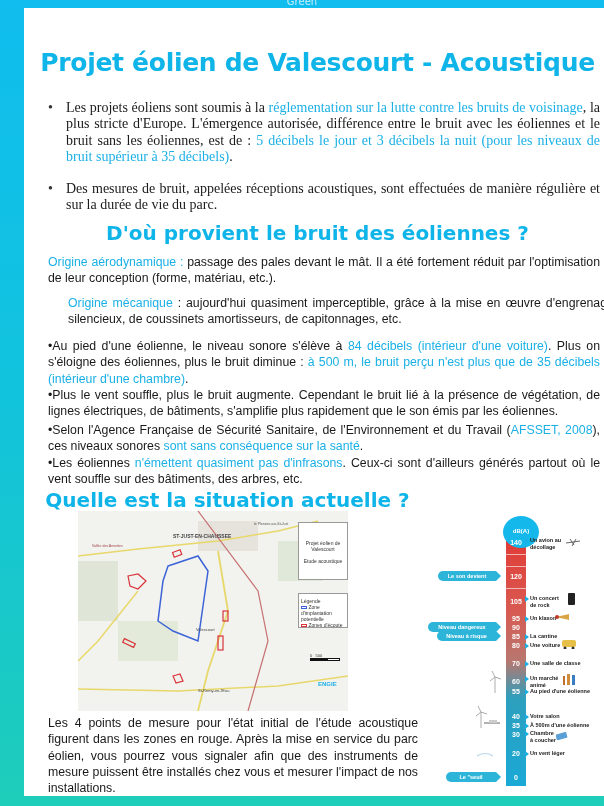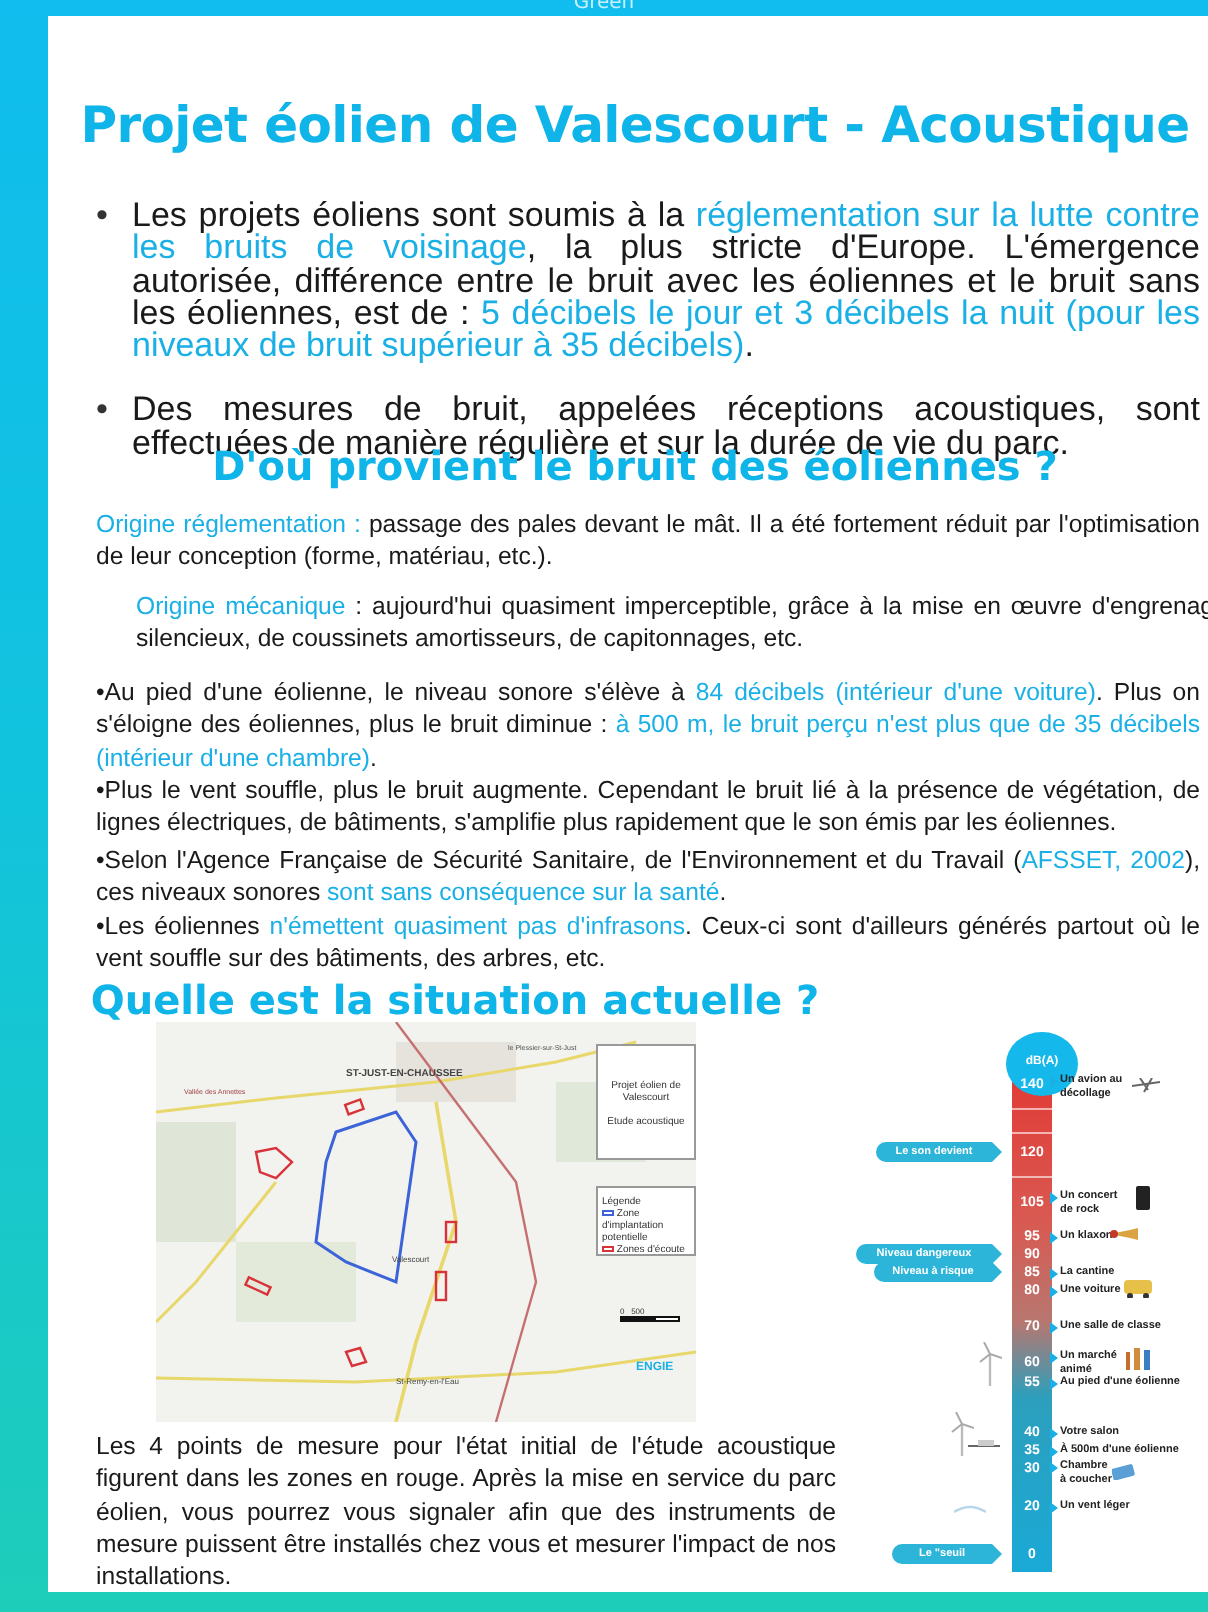--- a/index.html
+++ b/index.html
@@ -17,22 +17,22 @@
     position: absolute; left: 24px; top: 8px; width: 587px; height: 788px;
     background: #ffffff;
   }
   .title {
     position: absolute; left: 0; top: 40px; width: 587px; text-align: center;
     color: #0fb4e8; font-family: "DejaVu Sans", sans-serif; font-weight: bold;
     font-size: 25px; letter-spacing: -0.3px;
   }
   .bullets { position: absolute; left: 24px; top: 92px; width: 552px; }
   .bullet {
-    position: relative; padding-left: 18px; font-size: 17px; line-height: 16.3px;
-    color: #1a1a1a; text-align: justify; margin-bottom: 16px;
+    position: relative; padding-left: 18px; font-size: 14px; line-height: 16.3px;
+    color: #1a1a1a; text-align: justify; margin-bottom: 16px; font-family: Liberation Serif, serif;
   }
   .bullet::before {
     content: "•"; position: absolute; left: 0; top: 0; color: #333;
   }
   .hl { color: #1ab0e6; }
   .subtitle {
     position: absolute; width: 587px; text-align: center;
     color: #0fb4e8; font-family: "DejaVu Sans", sans-serif; font-weight: bold; font-size: 20px;
   }
   .para {
@@ -94,34 +94,34 @@
   <div class="bullets">
     <p class="bullet">
       <span>Les projets éoliens sont soumis à la </span><span class="hl">réglementation sur la lutte contre les bruits de voisinage</span><span>, la plus stricte d'Europe. L'émergence autorisée, différence entre le bruit avec les éoliennes et le bruit sans les éoliennes, est de : </span><span class="hl">5 décibels le jour et 3 décibels la nuit (pour les niveaux de bruit supérieur à 35 décibels)</span><span>.</span>
     </p>
     <p class="bullet">Des mesures de bruit, appelées réceptions acoustiques, sont effectuées de manière régulière et sur la durée de vie du parc.</p>
   </div>
 
   <h2 class="subtitle" style="top:213px;">D'où provient le bruit des éoliennes ?</h2>
 
   <p class="para" style="top:246px;">
-    <span class="hl">Origine réglementation :</span><span> passage des pales devant le mât. Il a été fortement réduit par l'optimisation de leur conception (forme, matériau, etc.).</span>
+    <span class="hl">Origine aérodynamique :</span><span> passage des pales devant le mât. Il a été fortement réduit par l'optimisation de leur conception (forme, matériau, etc.).</span>
   </p>
 
   <p class="para" style="top:287px;margin-left:20px;">
     <span class="hl">Origine mécanique</span><span> : aujourd'hui quasiment imperceptible, grâce à la mise en œuvre d'engrenages silencieux, de coussinets amortisseurs, de capitonnages, etc.</span>
   </p>
 
   <p class="para" style="top:330px;">
     <span>•Au pied d'une éolienne, le niveau sonore s'élève à </span><span class="hl">84 décibels (intérieur d'une voiture)</span><span>. Plus on s'éloigne des éoliennes, plus le bruit diminue : </span><span class="hl">à 500 m, le bruit perçu n'est plus que de 35 décibels (intérieur d'une chambre)</span><span>.</span>
     <br><span>•Plus le vent souffle, plus le bruit augmente. Cependant le bruit lié à la présence de végétation, de lignes électriques, de bâtiments, s'amplifie plus rapidement que le son émis par les éoliennes.</span>
   </p>
 
   <p class="para" style="top:414px;">
-    <span>•Selon l'Agence Française de Sécurité Sanitaire, de l'Environnement et du Travail (</span><span class="hl">AFSSET, 2002</span><span>), ces niveaux sonores </span><span class="hl">sont sans conséquence sur la santé</span><span>.</span>
+    <span>•Selon l'Agence Française de Sécurité Sanitaire, de l'Environnement et du Travail (</span><span class="hl">AFSSET, 2008</span><span>), ces niveaux sonores </span><span class="hl">sont sans conséquence sur la santé</span><span>.</span>
     <br><span>•Les éoliennes </span><span class="hl">n'émettent quasiment pas d'infrasons</span><span>. Ceux-ci sont d'ailleurs générés partout où le vent souffle sur des bâtiments, des arbres, etc.</span>
   </p>
 
   <h2 class="subtitle" style="top:480px; left:-90px;">Quelle est la situation actuelle ?</h2>
 
   <div class="map">
     <svg width="270" height="200" viewBox="0 0 270 200">
       <rect x="0" y="0" width="270" height="200" fill="#f2f2ee"></rect>
       <rect x="0" y="50" width="40" height="60" fill="#dfe6d8"></rect>
       <rect x="200" y="30" width="45" height="40" fill="#e0e8da"></rect>

